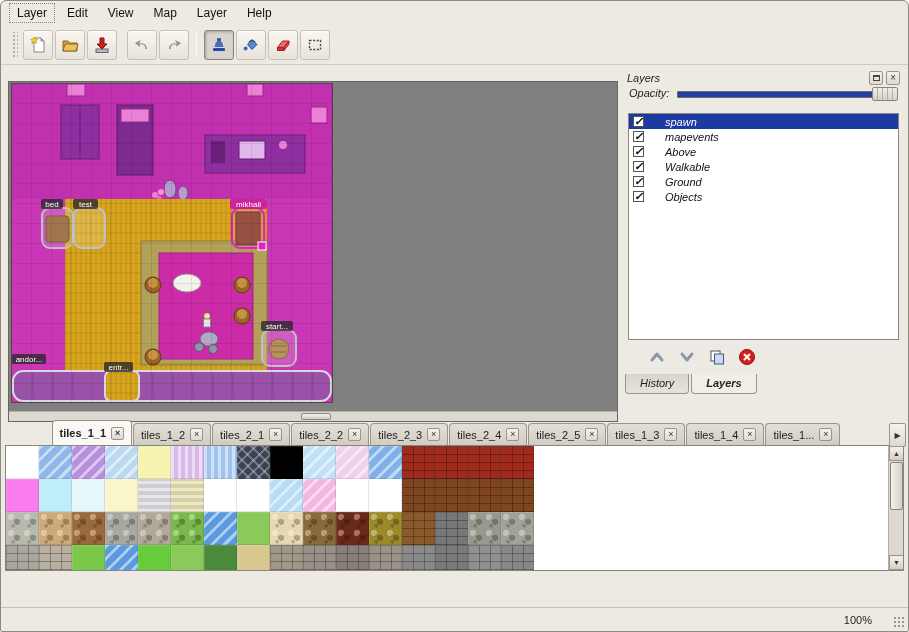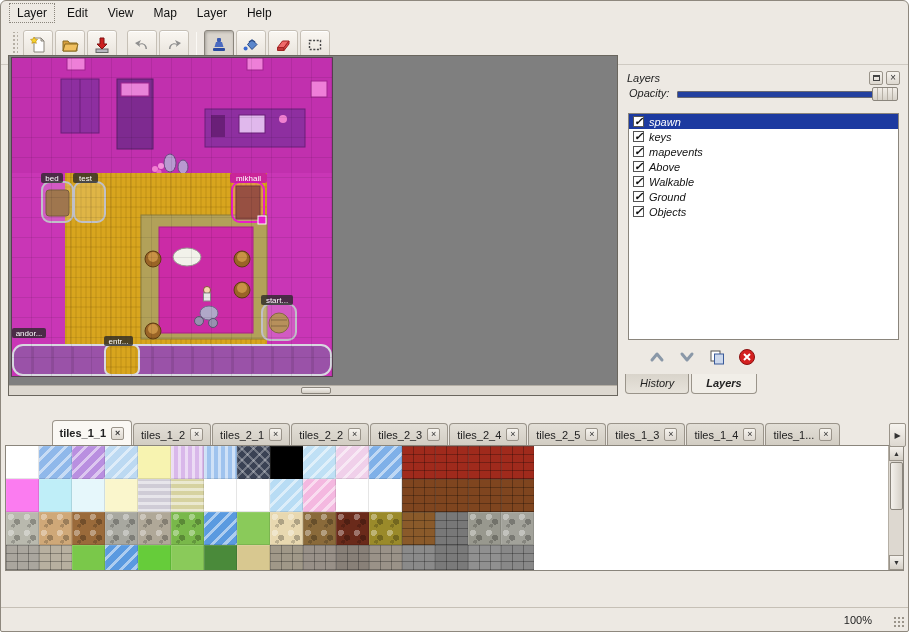--- a/index.html
+++ b/index.html
@@ -12,38 +12,38 @@
   .menu-item.focused{border:1px dotted #8a857c;}
 
   
   .toolbar{position:absolute;left:0;top:24px;width:100%;height:40px;display:flex;align-items:center;padding-left:6px;border-bottom:1px solid #cfcac2;}
   .tb-handle{width:7px;height:26px;margin:0 4px;background-image:radial-gradient(circle,#b5afa5 1px,transparent 1.4px);background-size:4px 4px;background-position:1px 2px;}
   .tbtn{width:30px;height:30px;margin:0 1px;border:1px solid #c6c0b6;border-radius:3px;background:linear-gradient(#faf7f2,#e7e2da);display:flex;align-items:center;justify-content:center;box-shadow:inset 0 1px #fff;}
   .tbtn.pressed{background:#d9d4cc;border-color:#8a857c;box-shadow:inset 1px 1px 3px rgba(0,0,0,.25);}
   .tb-sep{width:1px;height:26px;background:#bdb7ad;border-right:1px solid #fbf9f5;margin:0 6px;}
 
   
-  .mapview{position:absolute;left:7px;top:54px;width:610px;height:341px;border:1px solid #6a665e;background:#7f7f7f;}
+  .mapview{position:absolute;left:7px;top:80px;width:610px;height:341px;border:1px solid #6a665e;background:#7f7f7f;}
   .map-canvas{display:block;}
   .map-hscroll{position:absolute;left:0;bottom:0;width:608px;height:10px;background:#ddd8d0;border-top:1px solid #b5afa5;}
   .map-hscroll .thumb{position:absolute;left:48%;top:1px;width:30px;height:7px;background:linear-gradient(#f4f1ec,#d4cfc6);border:1px solid #8a857c;border-radius:2px;}
 
   
   .dock-title{height:18px;display:flex;align-items:center;font-size:11px;color:#222;padding:0 4px;}
   .dock-title .spacer{flex:1;}
   .mini-btn{width:14px;height:14px;margin-left:3px;border:1px solid #9a948a;border-radius:2px;background:linear-gradient(#f6f3ee,#ddd8d0);display:flex;align-items:center;justify-content:center;font-size:10px;line-height:1;color:#333;}
   .float-glyph{display:block;width:7px;height:6px;border:1px solid #444;border-top-width:2px;}
 
   .layers-dock{position:absolute;left:622px;top:68px;width:281px;height:342px;font-style:italic;}
   .opacity-row{display:flex;align-items:flex-start;height:24px;padding:0 6px;font-size:11px;color:#222;}
   .slider{position:relative;flex:1;height:14px;margin-left:8px;}
   .slider-track{position:absolute;left:0;right:0;top:4px;height:7px;background:#23409f;border:1px solid #6a6a72;border-radius:1px;}
   .slider-handle{position:absolute;right:0;top:0;width:26px;height:14px;border:1px solid #8a857c;border-radius:2px;background:linear-gradient(#f2eee8,#d6d1c8);background-image:repeating-linear-gradient(90deg,transparent 0 4px,#b5afa5 4px 5px),linear-gradient(#f2eee8,#d6d1c8);}
   .layer-list{margin:2px 5px 0 5px;height:227px;background:#fff;border:1px solid #8a857c;overflow:hidden;font-size:11px;}
-  .layer-row{display:flex;align-items:center;height:15px;padding-left:2px;color:#111;}
+  .layer-row{display:flex;align-items:center;height:15px;padding-left:2px;color:#111;gap:16px;}
   .layer-row.selected{background:#1c3aa0;color:#fff;}
   .checkbox{position:relative;width:11px;height:11px;background:#fff;border:1px solid #555;margin:0 5px 0 2px;flex:none;}
   .checkbox.checked::after{content:"\2713";position:absolute;left:0px;top:-2px;font-size:11px;color:#111;font-weight:bold;}
   .layer-actions{display:flex;align-items:center;height:34px;padding-left:24px;gap:10px;}
   .act-btn{width:20px;height:20px;display:flex;align-items:center;justify-content:center;}
   .panel-tabs{display:flex;padding-left:2px;}
   .ptab{padding:3px 14px 4px 14px;font-size:11px;color:#222;border:1px solid #9a948a;border-top:none;border-radius:0 0 4px 4px;background:linear-gradient(#d9d4cb,#e7e3db);margin-right:2px;}
   .ptab.active{background:#f1eee8;font-weight:bold;}
 
   
@@ -270,24 +270,20 @@
       <span>Opacity:</span>
       <span class="slider">
         <span class="slider-track"></span>
         <span class="slider-handle"></span>
       </span>
     </div>
     <div class="layer-list">
       <div class="layer-row selected">
         <span class="checkbox checked"></span>
         <span>spawn</span>
-      </div>
-      <div class="layer-row">
-        <span class="checkbox checked"></span>
-        <span>keys</span>
       </div>
       <div class="layer-row">
         <span class="checkbox checked"></span>
         <span>mapevents</span>
       </div>
       <div class="layer-row">
         <span class="checkbox checked"></span>
         <span>Above</span>
       </div>
       <div class="layer-row">

